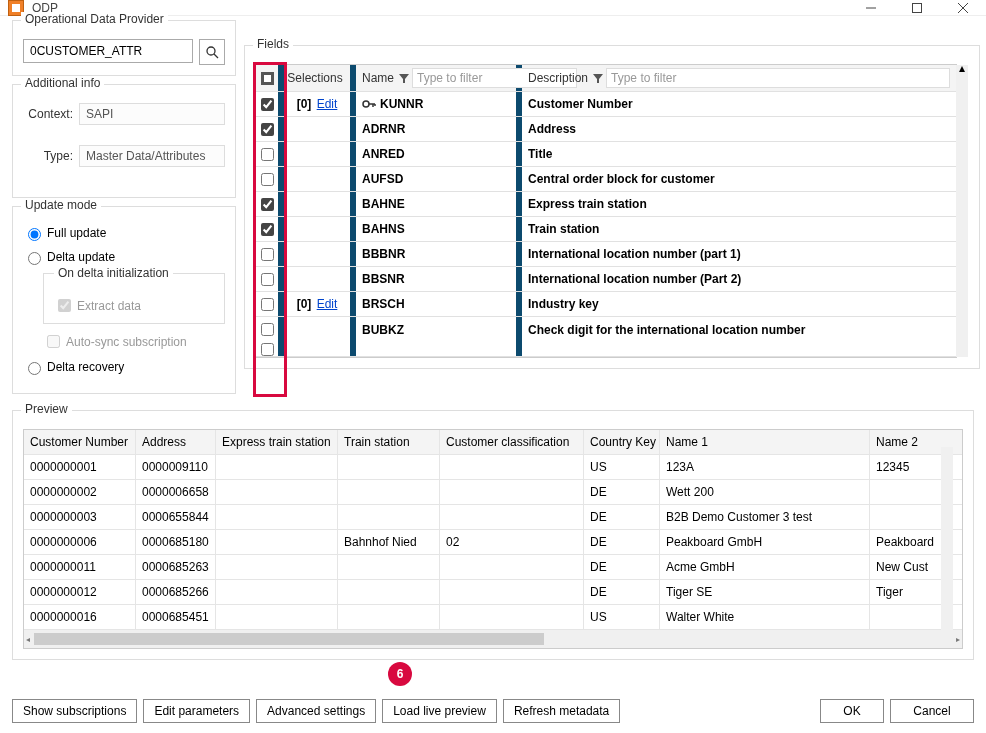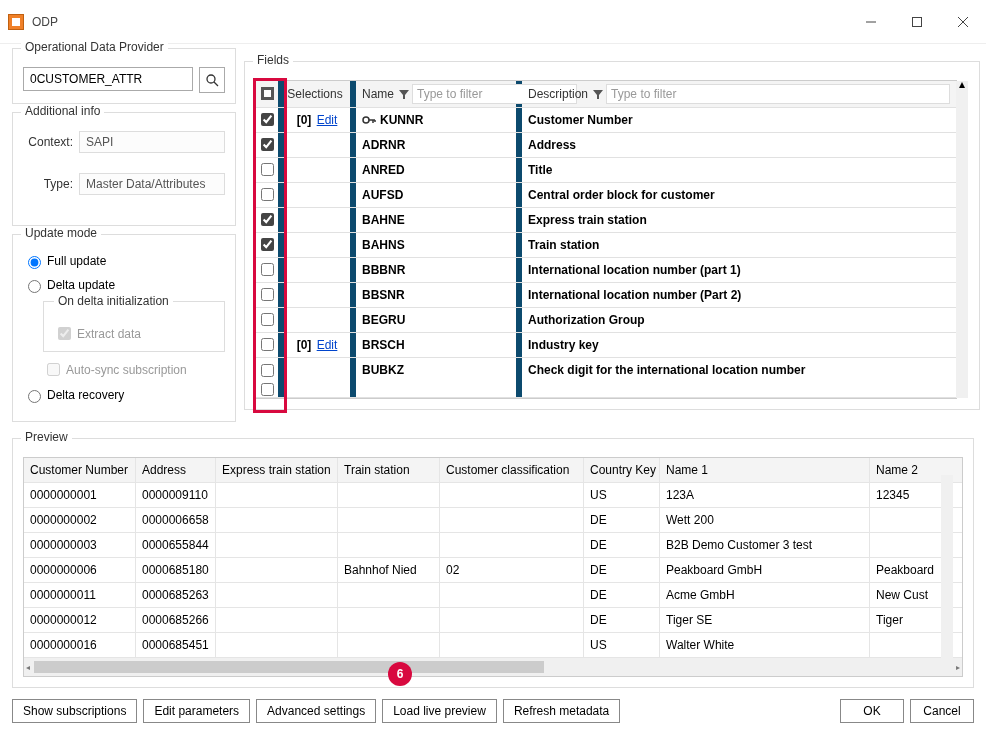--- a/index.html
+++ b/index.html
@@ -1,19 +1,19 @@
 <!DOCTYPE html>
 <html><head>
 <meta charset="utf-8">
 <style>
 * { box-sizing: border-box; font-family: "Segoe UI", Tahoma, sans-serif; font-size: 12px; }
 body { margin: 0; padding: 0; background: #fff; width: 986px; height: 733px; overflow: hidden; position: relative; }
 
 
-.titlebar { height: 44px; display: flex; align-items: center; padding-left: 8px; border-bottom: 1px solid #eee; }
+.titlebar { height: 16px; display: flex; align-items: center; padding-left: 8px; border-bottom: 1px solid #eee; }
 .titlebar .app-icon { width: 16px; height: 16px; background: #f08028; border: 1px solid #c06010; margin-right: 8px; position: relative; }
 .titlebar .app-icon::after { content: ""; position: absolute; left: 3px; top: 3px; width: 8px; height: 8px; background: #fff; }
 .titlebar .title { color: #444; flex: 1; }
 .titlebar .win-btn { width: 46px; height: 30px; display: flex; align-items: center; justify-content: center; color: #444; }
 .titlebar .win-btn svg { stroke: #444; fill: none; stroke-width: 1; }
 
 .content { display: flex; padding: 4px 12px 0 12px; gap: 8px; align-items: center; }
 
 
 .fs { border: 1px solid #ddd; position: relative; padding: 18px 10px 10px 10px; margin-bottom: 8px; }
@@ -70,21 +70,21 @@
 .preview-fs .hscroll .hthumb { height: 12px; background: #ccc; }
 .preview-fs .vscroll { position: absolute; right: 10px; top: 18px; width: 12px; bottom: 18px; background: #f0f0f0; }
 .preview-wrap { position: relative; }
 
 .marker { width: 24px; height: 24px; border-radius: 50%; background: #d8093f; color: #fff; display: flex; align-items: center; justify-content: center; font-weight: 700; position: absolute; left: 388px; top: 662px; }
 
 .footer { position: absolute; left: 12px; right: 12px; bottom: 10px; display: flex; gap: 6px; }
 .footer .btn { border: 1px solid #888; background: #fff; height: 24px; padding: 0 10px; display: flex; align-items: center; }
 .footer .spacer { flex: 1; }
 .footer .ok { width: 64px; justify-content: center; }
-.footer .cancel { width: 64px; justify-content: center; }
+.footer .cancel { width: 84px; justify-content: center; }
 
 input[type=checkbox].cb { width: 13px; height: 13px; accent-color: #444; }
 input[type=checkbox].hdr-cb { appearance: none; width: 13px; height: 13px; border: 1px solid #555; background: #555; position: relative; }
 input[type=checkbox].hdr-cb::after { content: ""; position: absolute; left: 2px; top: 2px; right: 2px; bottom: 2px; background: #fff; }
 </style>
 </head>
 <body>
 
 <div class="titlebar">
   <div class="app-icon"></div>
@@ -292,32 +292,20 @@
             <div class="row">
               <div class="cell c-chk">
                 <input type="checkbox" class="cb" style="">
               </div>
               <div class="cell c-sel"></div>
               <div class="cell c-name row-b">
                 <span>BBSNR</span>
               </div>
               <div class="cell c-desc row-b">
                 <span>International location number (Part 2)</span>
-              </div>
-            </div>
-            <div class="row">
-              <div class="cell c-chk">
-                <input type="checkbox" class="cb" style="">
-              </div>
-              <div class="cell c-sel"></div>
-              <div class="cell c-name row-b">
-                <span>BEGRU</span>
-              </div>
-              <div class="cell c-desc row-b">
-                <span>Authorization Group</span>
               </div>
             </div>
             <div class="row">
               <div class="cell c-chk">
                 <input type="checkbox" class="cb" style="">
               </div>
               <div class="cell c-sel"><span class="sel-zero">[0]</span>&nbsp;<a href="#" class="sel-link">Edit</a></div>
               <div class="cell c-name row-b">
                 <span>BRSCH</span>
               </div>

